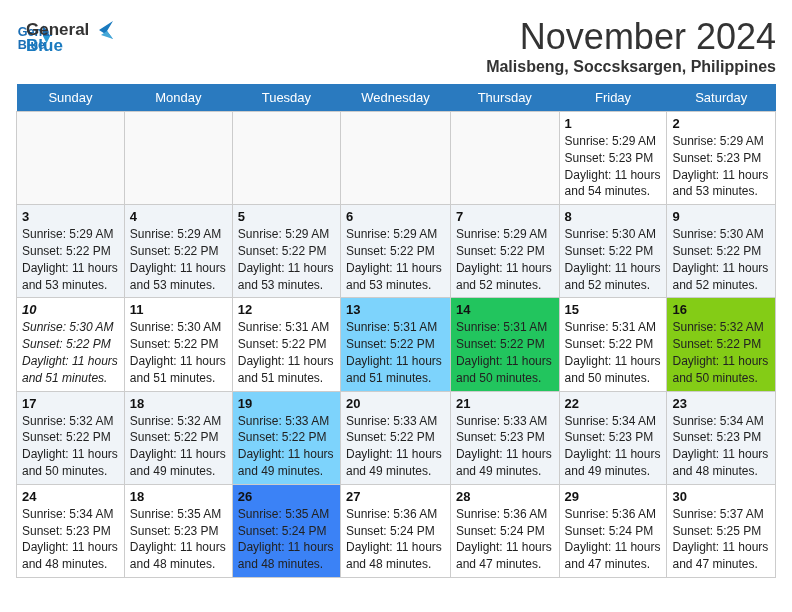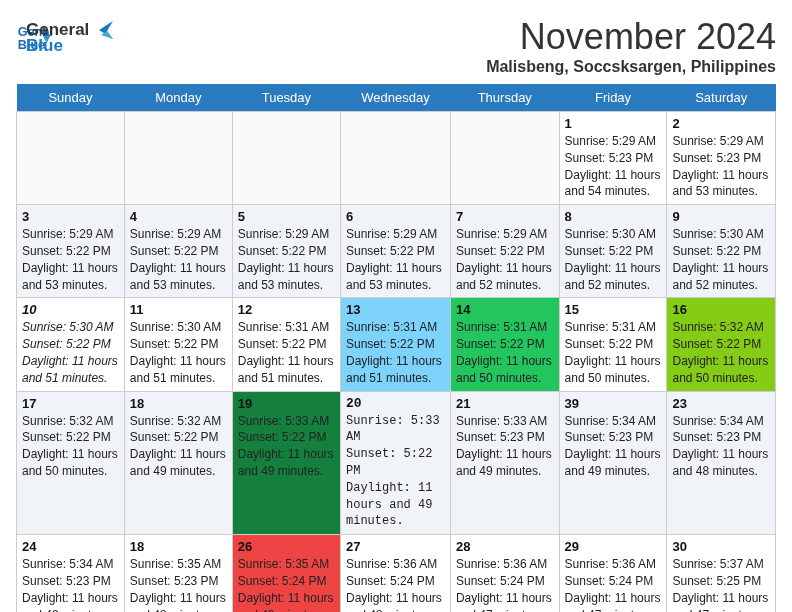--- a/index.html
+++ b/index.html
@@ -236,40 +236,40 @@
           <div class="day-info" style="white-space: pre-line;">Sunrise: 5:32 AM
 Sunset: 5:22 PM
 Daylight: 11 hours and 50 minutes.</div>
         </td>
         <td style="background: rgb(240, 244, 248);">
           <span class="day-number">18</span>
           <div class="day-info" style="white-space: pre-line;">Sunrise: 5:32 AM
 Sunset: 5:22 PM
 Daylight: 11 hours and 49 minutes.</div>
         </td>
-        <td style="background: #15803d;">
+        <td style="background: #7dd3fc;">
           <span class="day-number">19</span>
           <div class="day-info" style="white-space: pre-line;">Sunrise: 5:33 AM
 Sunset: 5:22 PM
 Daylight: 11 hours and 49 minutes.</div>
         </td>
-        <td style="background: rgb(240, 244, 248); font-family: Liberation Mono, monospace;">
+        <td style="background: rgb(240, 244, 248);">
           <span class="day-number">20</span>
           <div class="day-info" style="white-space: pre-line;">Sunrise: 5:33 AM
 Sunset: 5:22 PM
 Daylight: 11 hours and 49 minutes.</div>
         </td>
         <td style="background: rgb(240, 244, 248);">
           <span class="day-number">21</span>
           <div class="day-info" style="white-space: pre-line;">Sunrise: 5:33 AM
 Sunset: 5:23 PM
 Daylight: 11 hours and 49 minutes.</div>
         </td>
         <td style="background: rgb(240, 244, 248);">
-          <span class="day-number">39</span>
+          <span class="day-number">22</span>
           <div class="day-info" style="white-space: pre-line;">Sunrise: 5:34 AM
 Sunset: 5:23 PM
 Daylight: 11 hours and 49 minutes.</div>
         </td>
         <td style="background: rgb(240, 244, 248);">
           <span class="day-number">23</span>
           <div class="day-info" style="white-space: pre-line;">Sunrise: 5:34 AM
 Sunset: 5:23 PM
 Daylight: 11 hours and 48 minutes.</div>
         </td>
@@ -280,21 +280,21 @@
           <div class="day-info" style="white-space: pre-line;">Sunrise: 5:34 AM
 Sunset: 5:23 PM
 Daylight: 11 hours and 48 minutes.</div>
         </td>
         <td style="background: rgb(255, 255, 255);">
           <span class="day-number">18</span>
           <div class="day-info" style="white-space: pre-line;">Sunrise: 5:35 AM
 Sunset: 5:23 PM
 Daylight: 11 hours and 48 minutes.</div>
         </td>
-        <td style="background: #ef4444;">
+        <td style="background: #3b82f6;">
           <span class="day-number">26</span>
           <div class="day-info" style="white-space: pre-line;">Sunrise: 5:35 AM
 Sunset: 5:24 PM
 Daylight: 11 hours and 48 minutes.</div>
         </td>
         <td style="background: rgb(255, 255, 255);">
           <span class="day-number">27</span>
           <div class="day-info" style="white-space: pre-line;">Sunrise: 5:36 AM
 Sunset: 5:24 PM
 Daylight: 11 hours and 48 minutes.</div>

